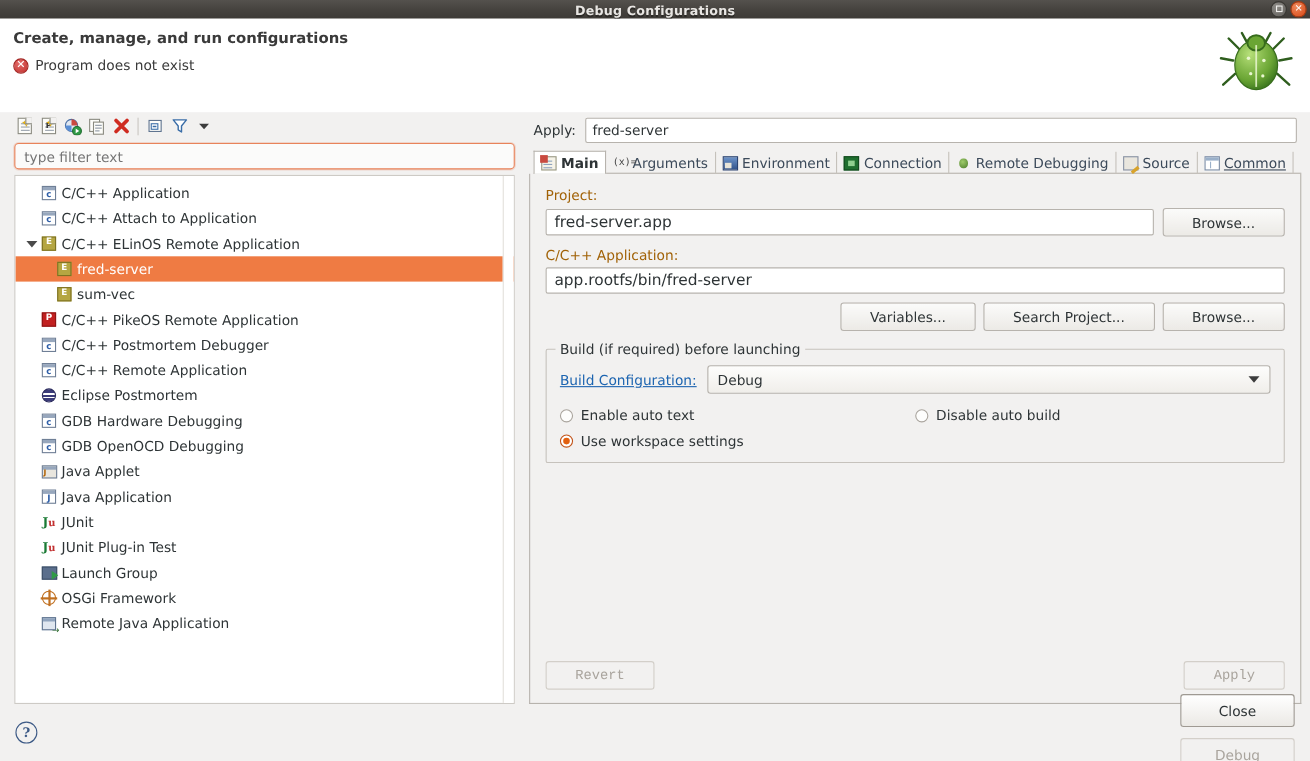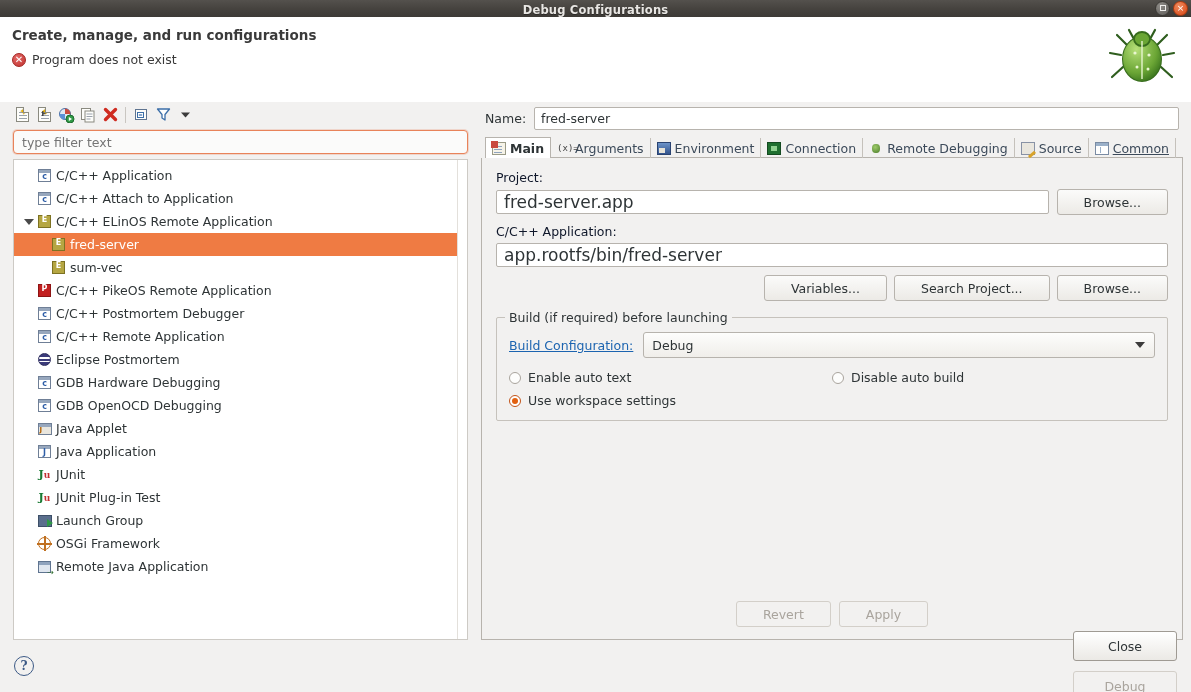--- a/index.html
+++ b/index.html
@@ -170,25 +170,25 @@
   .ti-src:after { content: ""; position: absolute; right: -2px; bottom: -2px; width: 8px; height: 3px;
                   background: #d8a32b; transform: rotate(-40deg); }
   .ti-common { background: #ffffff; border: 1px solid #7a8ba3; }
   .ti-common:before { content: ""; position: absolute; left: 0; right: 0; top: 0; height: 3px; background: #9ab0c9; }
   .ti-common:after { content: ""; position: absolute; left: 4px; top: 4px; bottom: 1px; width: 1px; background: #9ab0c9; }
 
   .tabpanel {
     flex: 1; background: #f2f1f0; border: 1px solid #b7b3ad; border-top: 0;
     padding: 12px 14px; display: flex; flex-direction: column; min-height: 0;
   }
-  .flabel { font-size: 12.5px; color: #0f172a; margin-bottom: 4px; }
+  .flabel { font-size: 12.5px; color: #a16207; margin-bottom: 4px; }
   .frow { display: flex; gap: 8px; align-items: center; margin-bottom: 9px; }
   .finput {
     flex: 1; height: 24px; background: #ffffff; border: 1px solid #b7b3ad; border-radius: 2px;
-    display: flex; align-items: center; padding: 0 7px; font-size: 17px; color: #2e3436;
+    display: flex; align-items: center; padding: 0 7px; font-size: 14px; color: #2e3436;
   }
   .btn {
     height: 26px; min-width: 84px; padding: 0 26px;
     background: linear-gradient(to bottom, #fbfbfa, #eceae6);
     border: 1px solid #b7b3ad; border-radius: 3px;
     font-family: inherit; font-size: 12.5px; color: #2e3436;
     display: inline-flex; align-items: center; justify-content: center; white-space: nowrap;
   }
   .btn.disabled { color: #a9a49d; background: #f2f1f0; border-color: #d3cfc9; }
   .btnrow { display: flex; gap: 7px; justify-content: flex-end; margin: 4px 0 6px 0; }
@@ -203,21 +203,21 @@
     padding: 0 8px; font-size: 12.5px; position: relative;
   }
   .combo .arrow { position: absolute; right: 9px; width: 0; height: 0;
                   border-left: 5px solid transparent; border-right: 5px solid transparent; border-top: 6px solid #3c3c3c; }
   .radios { display: grid; grid-template-columns: 1fr 1fr; row-gap: 8px; }
   .radio { display: flex; align-items: center; gap: 7px; font-size: 12.5px; }
   .rdot { width: 12px; height: 12px; border-radius: 50%; border: 1px solid #a9a49d; background: #fdfdfc; flex: none; position: relative; }
   .rdot.on { border-color: #c2541a; background: #ffffff; }
   .rdot.on:after { content: ""; position: absolute; inset: 2px; border-radius: 50%; background: #e2600f; }
 
-  .panel-bottom { margin-top: auto; display: flex; justify-content: center; gap: 8px; padding-top: 10px; }
+  .panel-bottom { margin-top: auto; display: flex; justify-content: space-between; gap: 8px; padding-top: 10px; font-family: Liberation Mono, monospace; }
 
   
   .footer { height: 52px; display: flex; align-items: center; padding: 0 14px; flex: none; background: #f2f1f0; }
   .help {
     width: 20px; height: 20px; border-radius: 50%; border: 1.5px solid #3d5a86;
     color: #3d5a86; display: flex; align-items: center; justify-content: center;
     font-size: 12px; font-weight: bold; font-family: "DejaVu Serif", serif;
   }
   .footer-btns { margin-left: auto; display: flex; gap: 10px; flex-direction: column; }
   .btn.big { min-width: 104px; height: 30px; }
@@ -492,21 +492,21 @@
               <span class="lbl">Remote Java Application</span>
             </div>
           </div>
         <div class="vscroll"></div>
       </div>
     </div>
 
     <div class="right-pane">
 
       <div class="namerow">
-        <span class="namelabel">Name:</span>
+        <span class="namelabel">Apply:</span>
         <div class="namefield">fred-server</div>
       </div>
 
       <div class="tabbar" id="tabbar">
           <div class="tab active">
             <span class="tabicon ti-main"></span>
             <span class="">Main</span>
           </div>
           <div class="tab">
             <span class="tabicon ti-args">(x)=</span>

